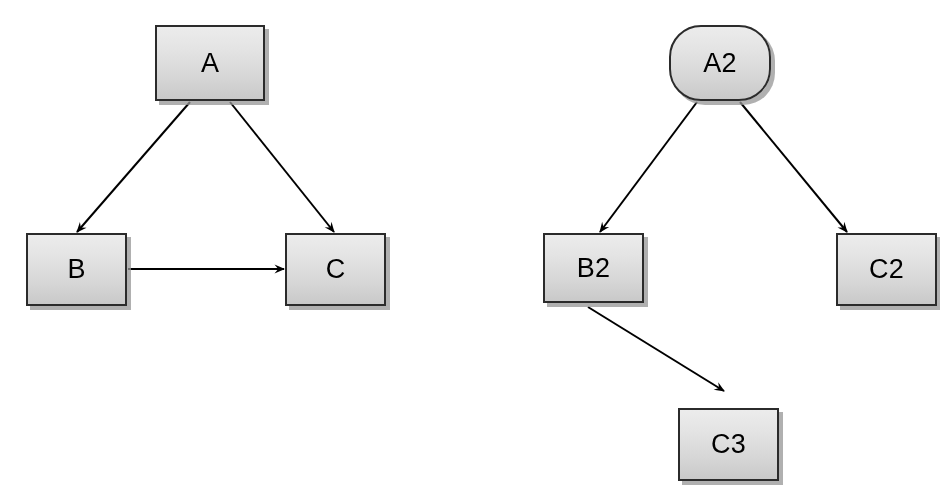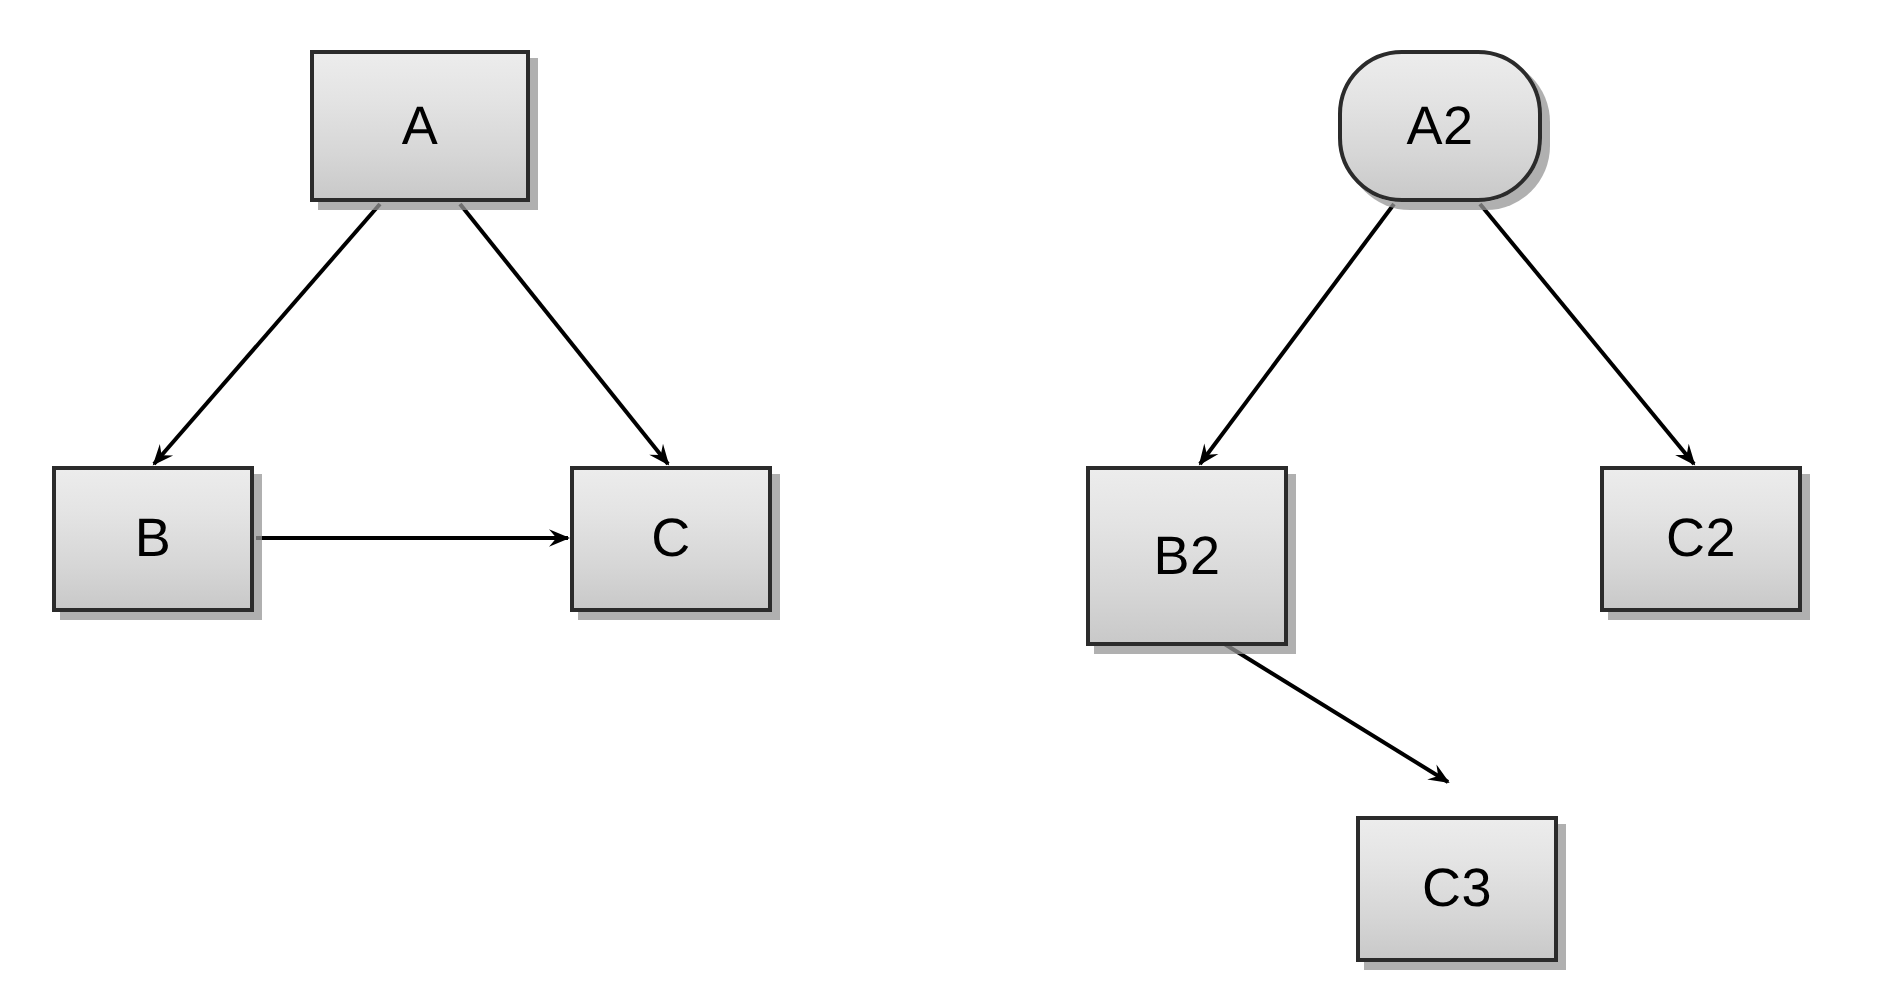--- a/index.html
+++ b/index.html
@@ -71,23 +71,23 @@
   <div class="node" style="left: 26px; top: 233px; width: 101px; height: 73px;">
     <span class="node-label">B</span>
   </div>
   <div class="node" style="left: 285px; top: 233px; width: 101px; height: 73px;">
     <span class="node-label">C</span>
   </div>
 
   <div class="node" style="left: 669px; top: 25px; width: 102px; height: 76px; border-radius: 32px;">
     <span class="node-label">A2</span>
   </div>
-  <div class="node" style="left: 543px; top: 233px; width: 101px; height: 90px;">
+  <div class="node" style="left: 543px; top: 233px; width: 101px; height: 70px;">
     <span class="node-label">B2</span>
   </div>
-  <div class="node" style="left: 800px; top: 233px; width: 101px; height: 73px;">
+  <div class="node" style="left: 836px; top: 233px; width: 101px; height: 73px;">
     <span class="node-label">C2</span>
   </div>
   <div class="node" style="left: 678px; top: 408px; width: 101px; height: 73px;">
     <span class="node-label">C3</span>
   </div>
 
 </div>
 
 </body></html>

